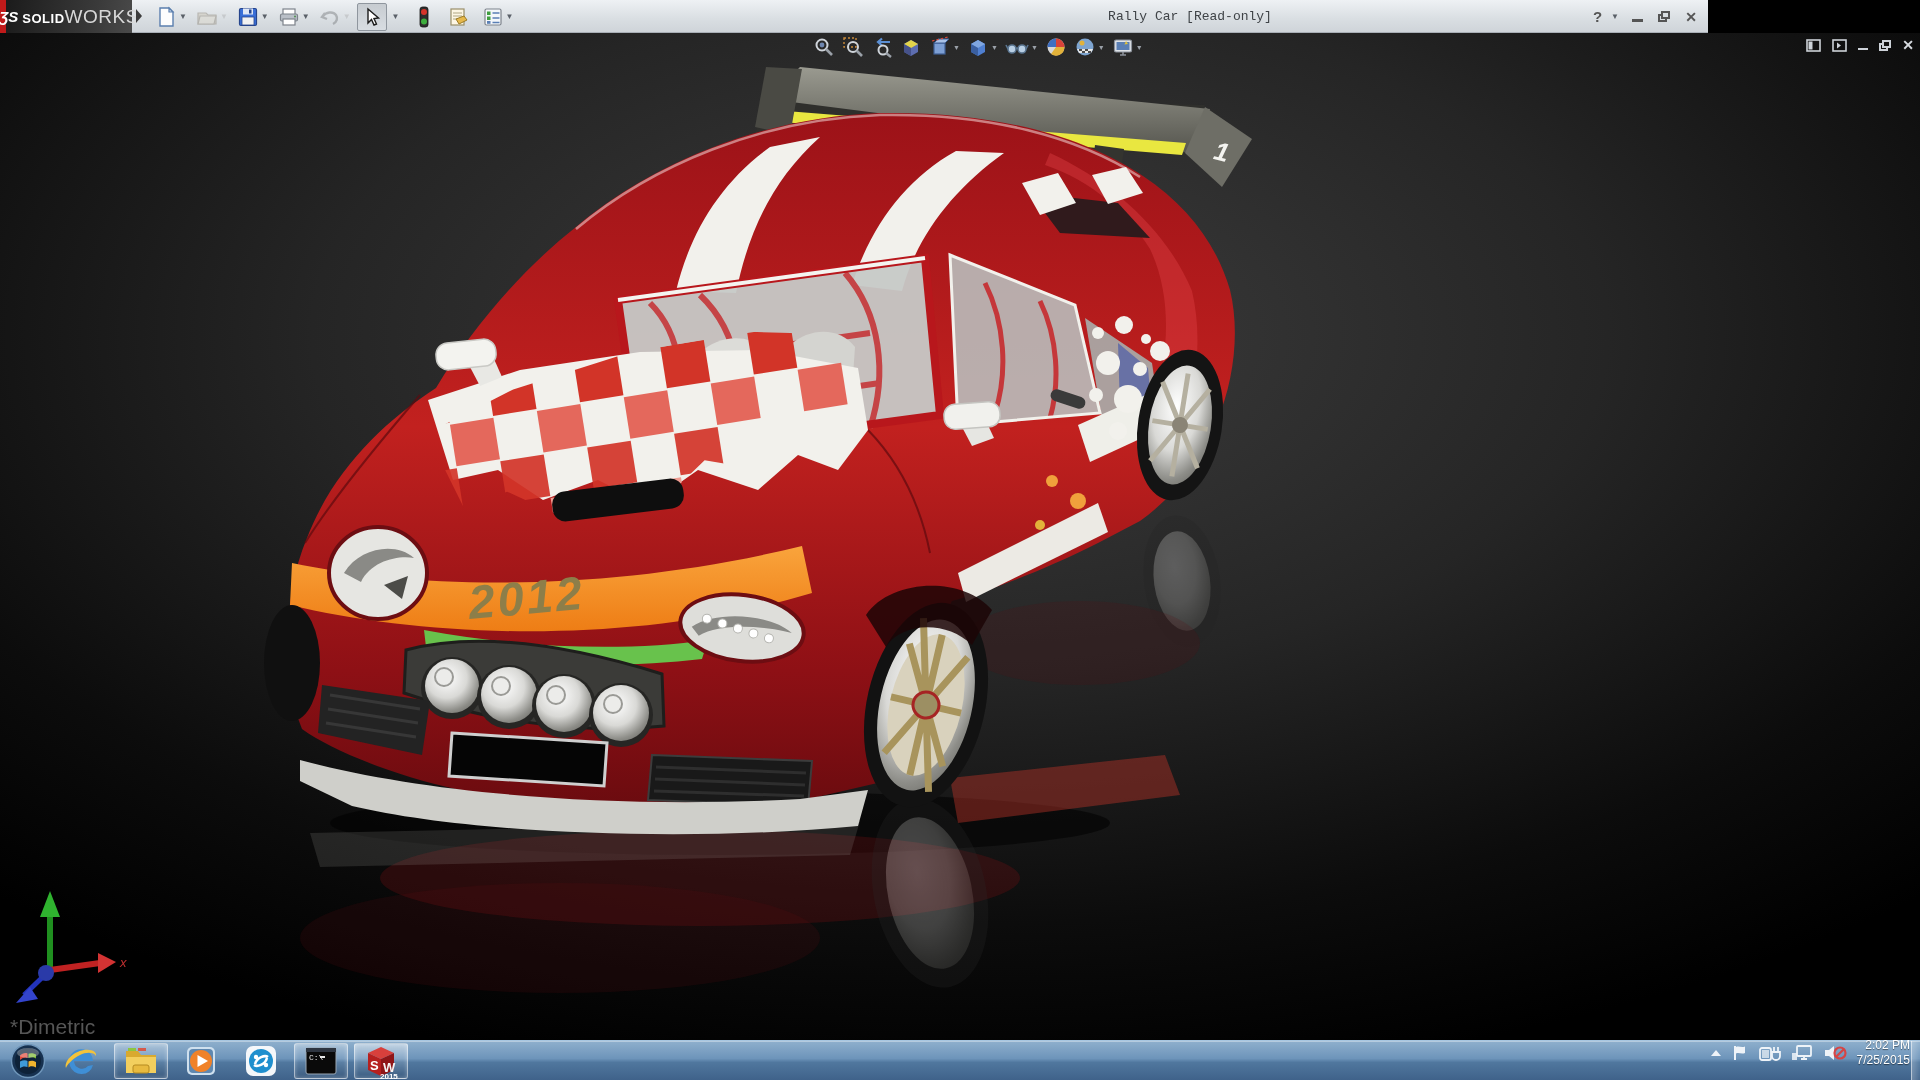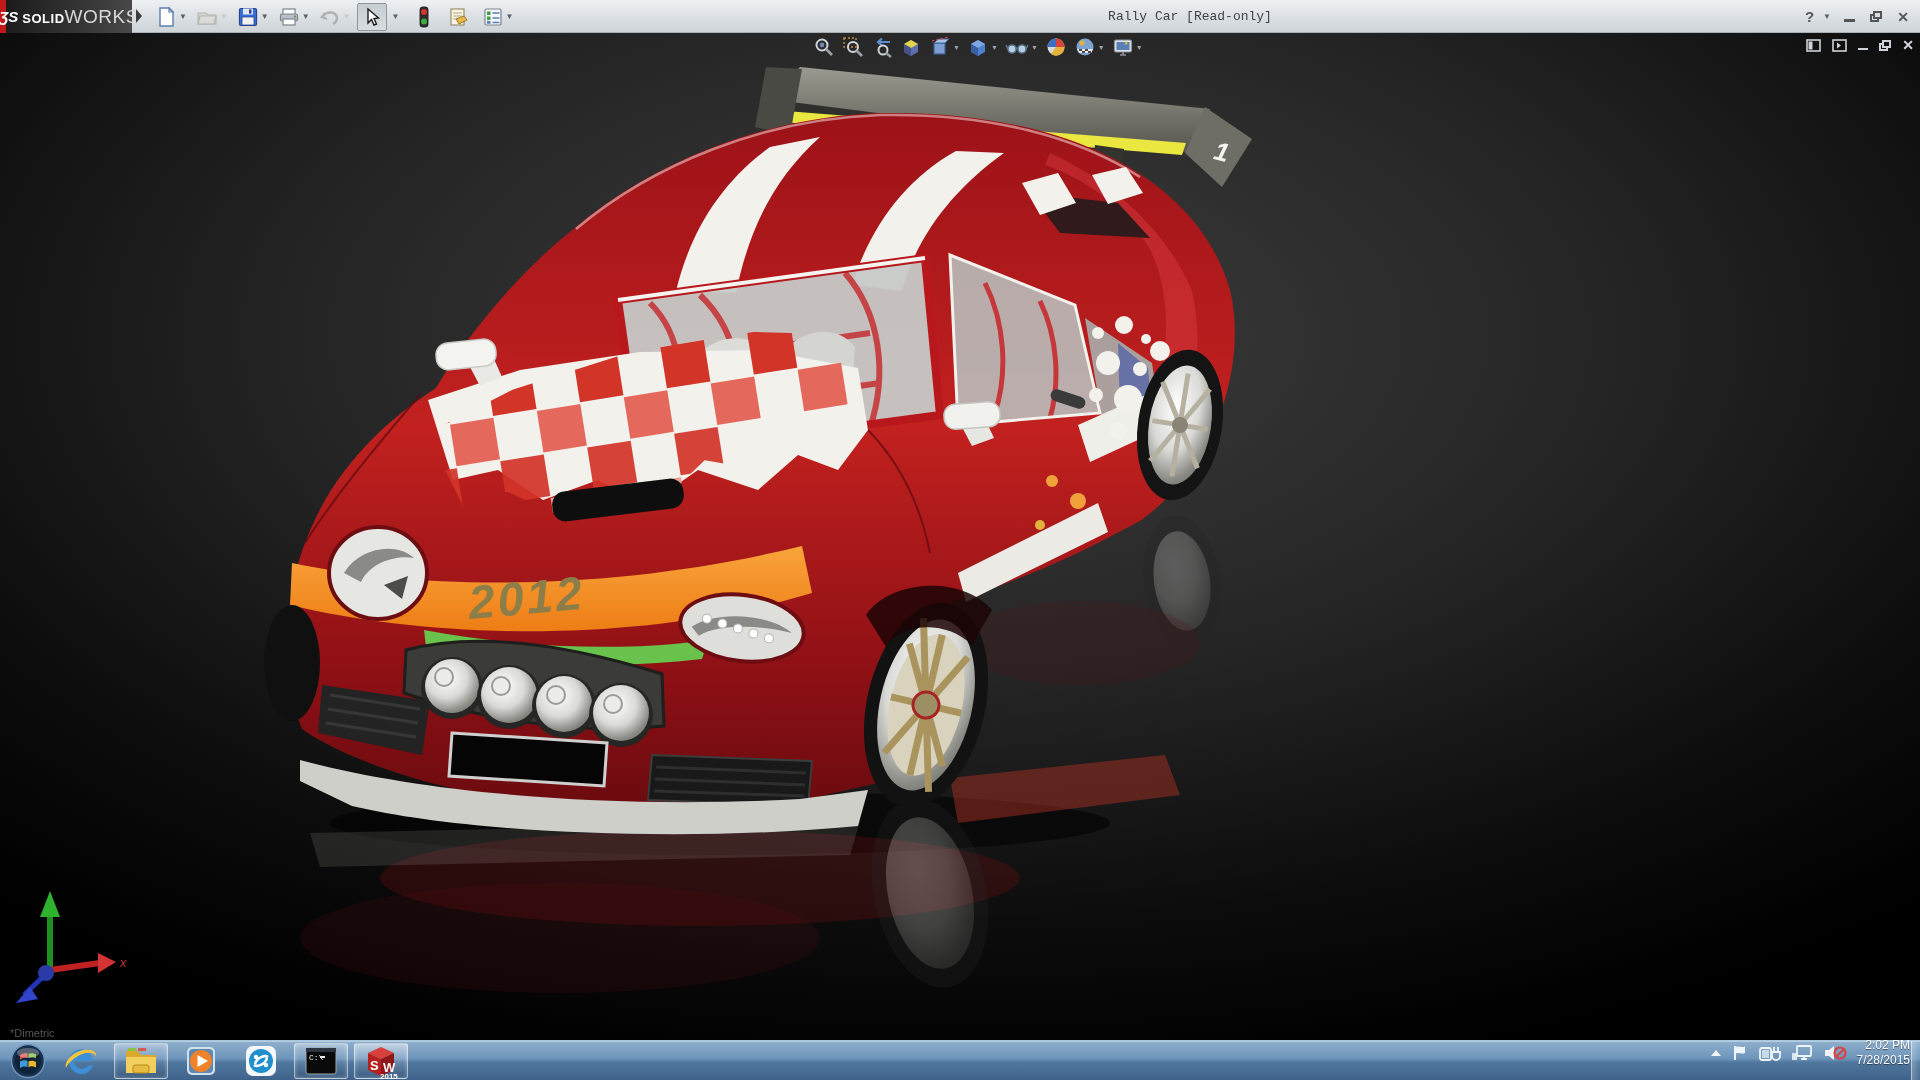--- a/index.html
+++ b/index.html
@@ -1,20 +1,20 @@
 <!DOCTYPE html>
 <html><head>
 <meta charset="utf-8">
 <style>
   * { margin:0; padding:0; box-sizing:border-box; }
   html,body { width:1920px; height:1080px; overflow:hidden; background:#000;
               font-family:"Liberation Sans", sans-serif; }
 
   
-  .titlebar{ position:absolute; top:0; left:0; width:1920px; height:33px;
+  .titlebar{ position:absolute; top:0; left:0; width:1708px; height:33px;
     background:linear-gradient(#eef1f4,#d9dee2 60%,#cfd4d9);
     border-bottom:1px solid #a9afb6; z-index:40;}
   .red-sliver{ position:absolute; left:0; top:0; width:6px; height:33px; background:#c01a1a;}
   .logo-block{ position:absolute; left:6px; top:0; width:126px; height:33px;
     background:linear-gradient(100deg,#1b1b1b,#3a3a3a 70%,#4a4a4a);
     color:#fff; display:flex; align-items:center; justify-content:center; gap:4px;}
   .logo-mark{ font-style:italic; font-weight:bold; font-size:15px; letter-spacing:0;}
   .logo-solid{ font-weight:bold; font-size:13px; letter-spacing:.5px;}
   .logo-works{ font-weight:normal; font-size:19px; letter-spacing:.5px; color:#d8d8d8;}
   .menu-expander{ position:absolute; left:136px; top:9px; width:0; height:0;
@@ -55,21 +55,21 @@
   .doc-close{ color:#d6dadf; font-size:14px; font-weight:bold;}
 
   
   .fm-tab{ position:absolute; left:0; top:485px; width:14px; height:76px;
     background:linear-gradient(90deg,#e2e4e6,#c6c9cc); border:1px solid #8f949a;
     display:flex; flex-direction:column; align-items:center; justify-content:space-evenly;}
   .fm-tab .tri{ width:0; height:0; border-right:6px solid #2e2e2e;
     border-top:4px solid transparent; border-bottom:4px solid transparent;}
   .fm-line{ position:absolute; left:5px; top:562px; width:3px; height:50px; background:#585d62;}
 
-  .view-label{ position:absolute; left:10px; bottom:1px; font-size:11px; color:#565656; z-index:5;}
+  .view-label{ position:absolute; left:10px; bottom:1px; font-size:21px; color:#565656; z-index:5;}
 
   
   .taskbar{ position:absolute; left:0; bottom:0; width:1920px; height:40px; z-index:50;
     background:linear-gradient(#8fb0cd,#6d94ba 45%,#50779e 55%,#3f628a);
     border-top:1px solid #a7c6e0; box-shadow:inset 0 1px 0 rgba(255,255,255,.35);}
   .tb-apps{ position:absolute; left:8px; top:0; height:40px; display:flex; align-items:center; gap:6px;}
   .app{ width:54px; height:36px; display:flex; align-items:center; justify-content:center; border-radius:3px;}
   .app.small{ width:40px;}
   .app.running{ border:1px solid rgba(255,255,255,.55);
     background:linear-gradient(rgba(255,255,255,.28),rgba(255,255,255,.08) 50%,rgba(0,0,0,.10));
@@ -657,17 +657,17 @@
       <path d="M10 15 h6 M13 12 v3" stroke="#eef3f8" stroke-width="1.8"></path>
       <rect x="1" y="9" width="5" height="7" fill="#eef3f8" opacity=".85"></rect>
     </svg>
     <svg width="24" height="18" viewBox="0 0 24 18">
       <path d="M2 6 h4 l5 -4 v14 l-5 -4 h-4 z" fill="#eef3f8"></path>
       <circle cx="17" cy="9" r="5.5" fill="none" stroke="#d64545" stroke-width="2.2"></circle>
       <path d="M13.2 12.8 L20.8 5.2" stroke="#d64545" stroke-width="2.2"></path>
     </svg>
     <div class="clock">
       <div>2:02 PM</div>
-      <div>7/28/2015</div>
+      <div>7/25/2015</div>
     </div>
   </div>
   <div class="show-desktop"></div>
 </div>
 
 </body></html>

